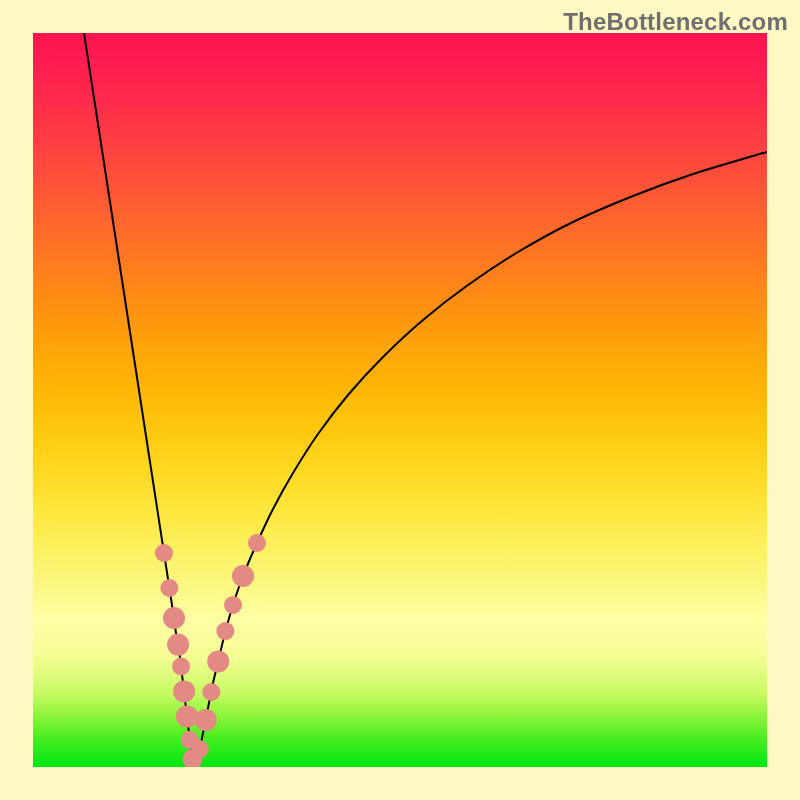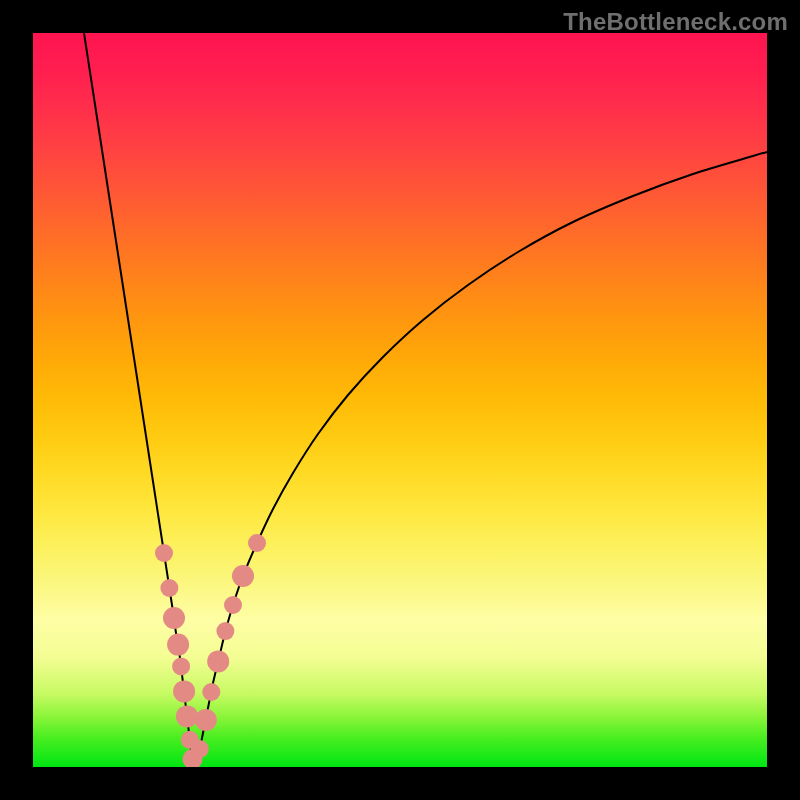--- a/index.html
+++ b/index.html
@@ -1,17 +1,17 @@
 <!DOCTYPE html>
 <html><head>
   <meta charset="utf-8">
   <style>
     * { margin: 0; padding: 0; box-sizing: border-box; }
     html, body { width: 800px; height: 800px; overflow: hidden; }
-    .container { width: 800px; height: 800px; background: #000000; position: relative; }
+    .container { width: 800px; height: 800px; background: #fef9c3; position: relative; }
     .plot-area { position: absolute; left: 33px; top: 33px; width: 734px; height: 734px; overflow: hidden; }
     .gradient-bg {
       position: absolute; inset: 0;
       background: linear-gradient(to bottom,
         #ff1450 0%,
         #ff1e4f 5%,
         #ff2e4b 10%,
         #ff3f43 15%,
         #ff5139 20%,
         #ff632e 25%,

